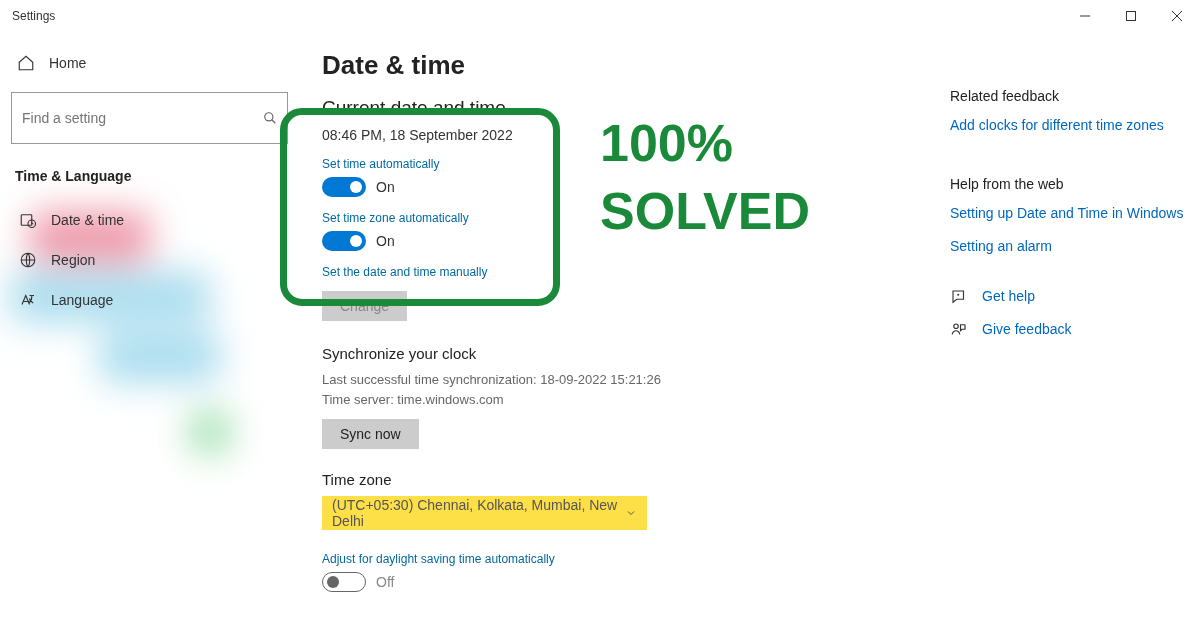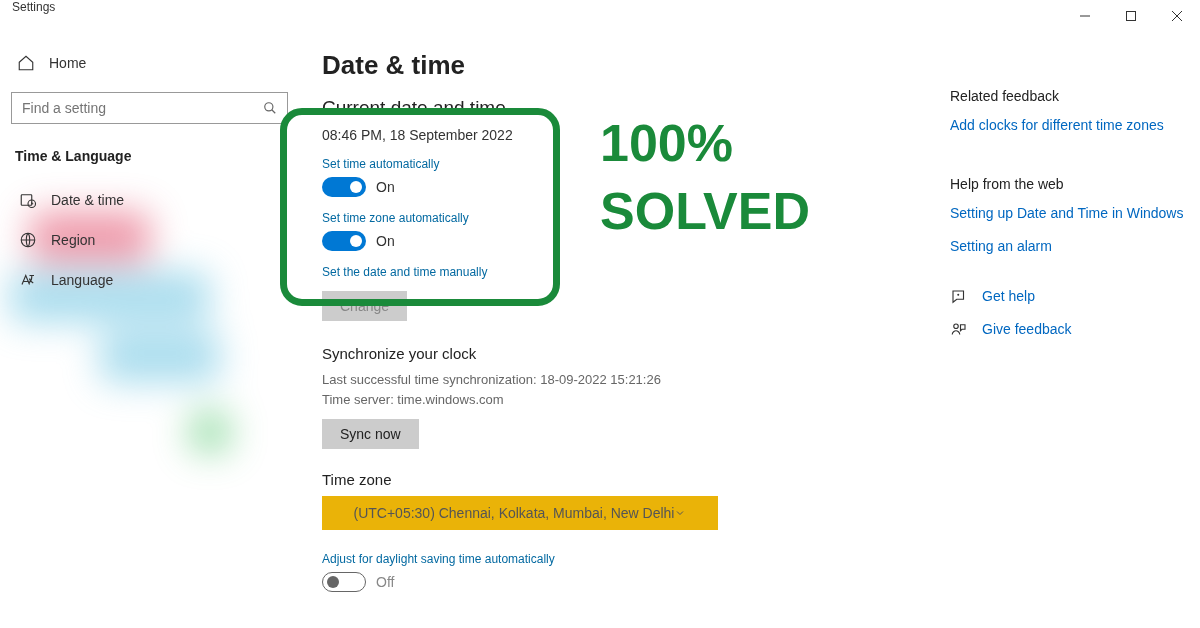--- a/index.html
+++ b/index.html
@@ -1,23 +1,23 @@
 <!DOCTYPE html>
 <html><head>
 <meta charset="utf-8">
 <style>
 *{box-sizing:border-box;margin:0;padding:0;font-family:"Segoe UI",Arial,sans-serif}
 body{width:1200px;height:628px;background:#fff;overflow:hidden;position:relative}
-.titlebar{height:32px;display:flex;padding-left:12px;font-size:12px;color:#333}
+.titlebar{height:32px;display:flex;align-items:center;padding-left:12px;font-size:12px;color:#333}
 .winctrl{position:absolute;right:0;top:0;display:flex}
 .winbtn{width:46px;height:32px;display:flex;align-items:center;justify-content:center;font-size:12px;color:#333}
 .container{display:flex;height:calc(100% - 32px)}
 .sidebar{width:298px;padding:14px 10px 0 11px;position:relative}
 .home-row{display:flex;align-items:center;gap:14px;padding:8px 6px;font-size:14px;color:#333;margin-bottom:12px}
-.searchbox{border:1px solid #999;height:32px;display:flex;align-items:center;padding:0 10px;margin-bottom:18px}
+.searchbox{border:1px solid #999;height:52px;display:flex;align-items:center;padding:0 10px;margin-bottom:18px}
 .searchbox input{border:none;outline:none;flex:1;font-size:14px;color:#555;background:transparent}
 .cat-title{font-size:14px;font-weight:600;color:#222;padding:6px 4px;margin-bottom:10px}
 .nav-item{display:flex;align-items:center;gap:14px;padding:11px 8px;font-size:14px;color:#333}
 .nav-item .ico{width:18px;display:flex;justify-content:center;color:#444}
 .blur-blobs{position:absolute;left:0;top:160px;width:298px;height:260px;z-index:-1;opacity:.5;filter:blur(18px)}
 .blob{position:absolute;border-radius:10px}
 .main{flex:1;padding:18px 20px 0 24px;position:relative}
 .page-title{font-size:26px;font-weight:600;color:#222;margin-bottom:16px}
 .sec-head{font-size:19px;color:#222;margin-top:0;margin-bottom:8px}
 .plain{font-size:14px;color:#333;margin-bottom:10px}
@@ -26,21 +26,21 @@
 .toggle{width:44px;height:20px;border-radius:20px;position:relative}
 .toggle.on{background:#0078d4}
 .toggle.off{background:#fff;border:1.5px solid #666}
 .toggle .knob{position:absolute;width:12px;height:12px;border-radius:50%;top:4px}
 .toggle.on .knob{background:#fff;right:4px}
 .toggle.off .knob{background:#666;left:4px;top:2.5px}
 .tog-lab{font-size:14px;color:#333}
 .btn{background:#ccc;border:none;padding:7px 18px;font-size:14px;color:#444;margin-top:6px}
 .btn.disabled{color:#888}
 .sub{font-size:13px;color:#666;line-height:1.5}
-.dropdown{width:396px;height:34px;background:#eab308;display:flex;align-items:center;justify-content:center;padding:0 10px;font-size:14px;color:#555;margin-top:6px}
+.dropdown{width:325px;height:34px;background:#fde047;display:flex;align-items:center;justify-content:center;padding:0 10px;font-size:14px;color:#555;margin-top:6px}
 .highlight-box{position:absolute;border:7px solid #1a8a3a;border-radius:22px;left:280px;top:108px;width:280px;height:198px;pointer-events:none;z-index:5}
 .overlay-text{position:absolute;left:600px;top:110px;font-size:52px;font-weight:700;color:#1a8a3a;line-height:1.3;text-align:left;width:300px;pointer-events:none;z-index:5}
 .rightcol{width:250px;padding:28px 12px 0 0}
 .rc-head{font-size:14px;color:#222;margin-bottom:12px;margin-top:20px}
 .rc-head:first-child{margin-top:28px}
 .rc-link{font-size:14px;color:#0067c0;margin-bottom:14px;display:block;line-height:1.4}
 .rc-icon-row{display:flex;align-items:center;gap:14px;margin-bottom:14px}
 .rc-icon-row .ic{width:18px;color:#333}
 svg{display:block}
 </style>

